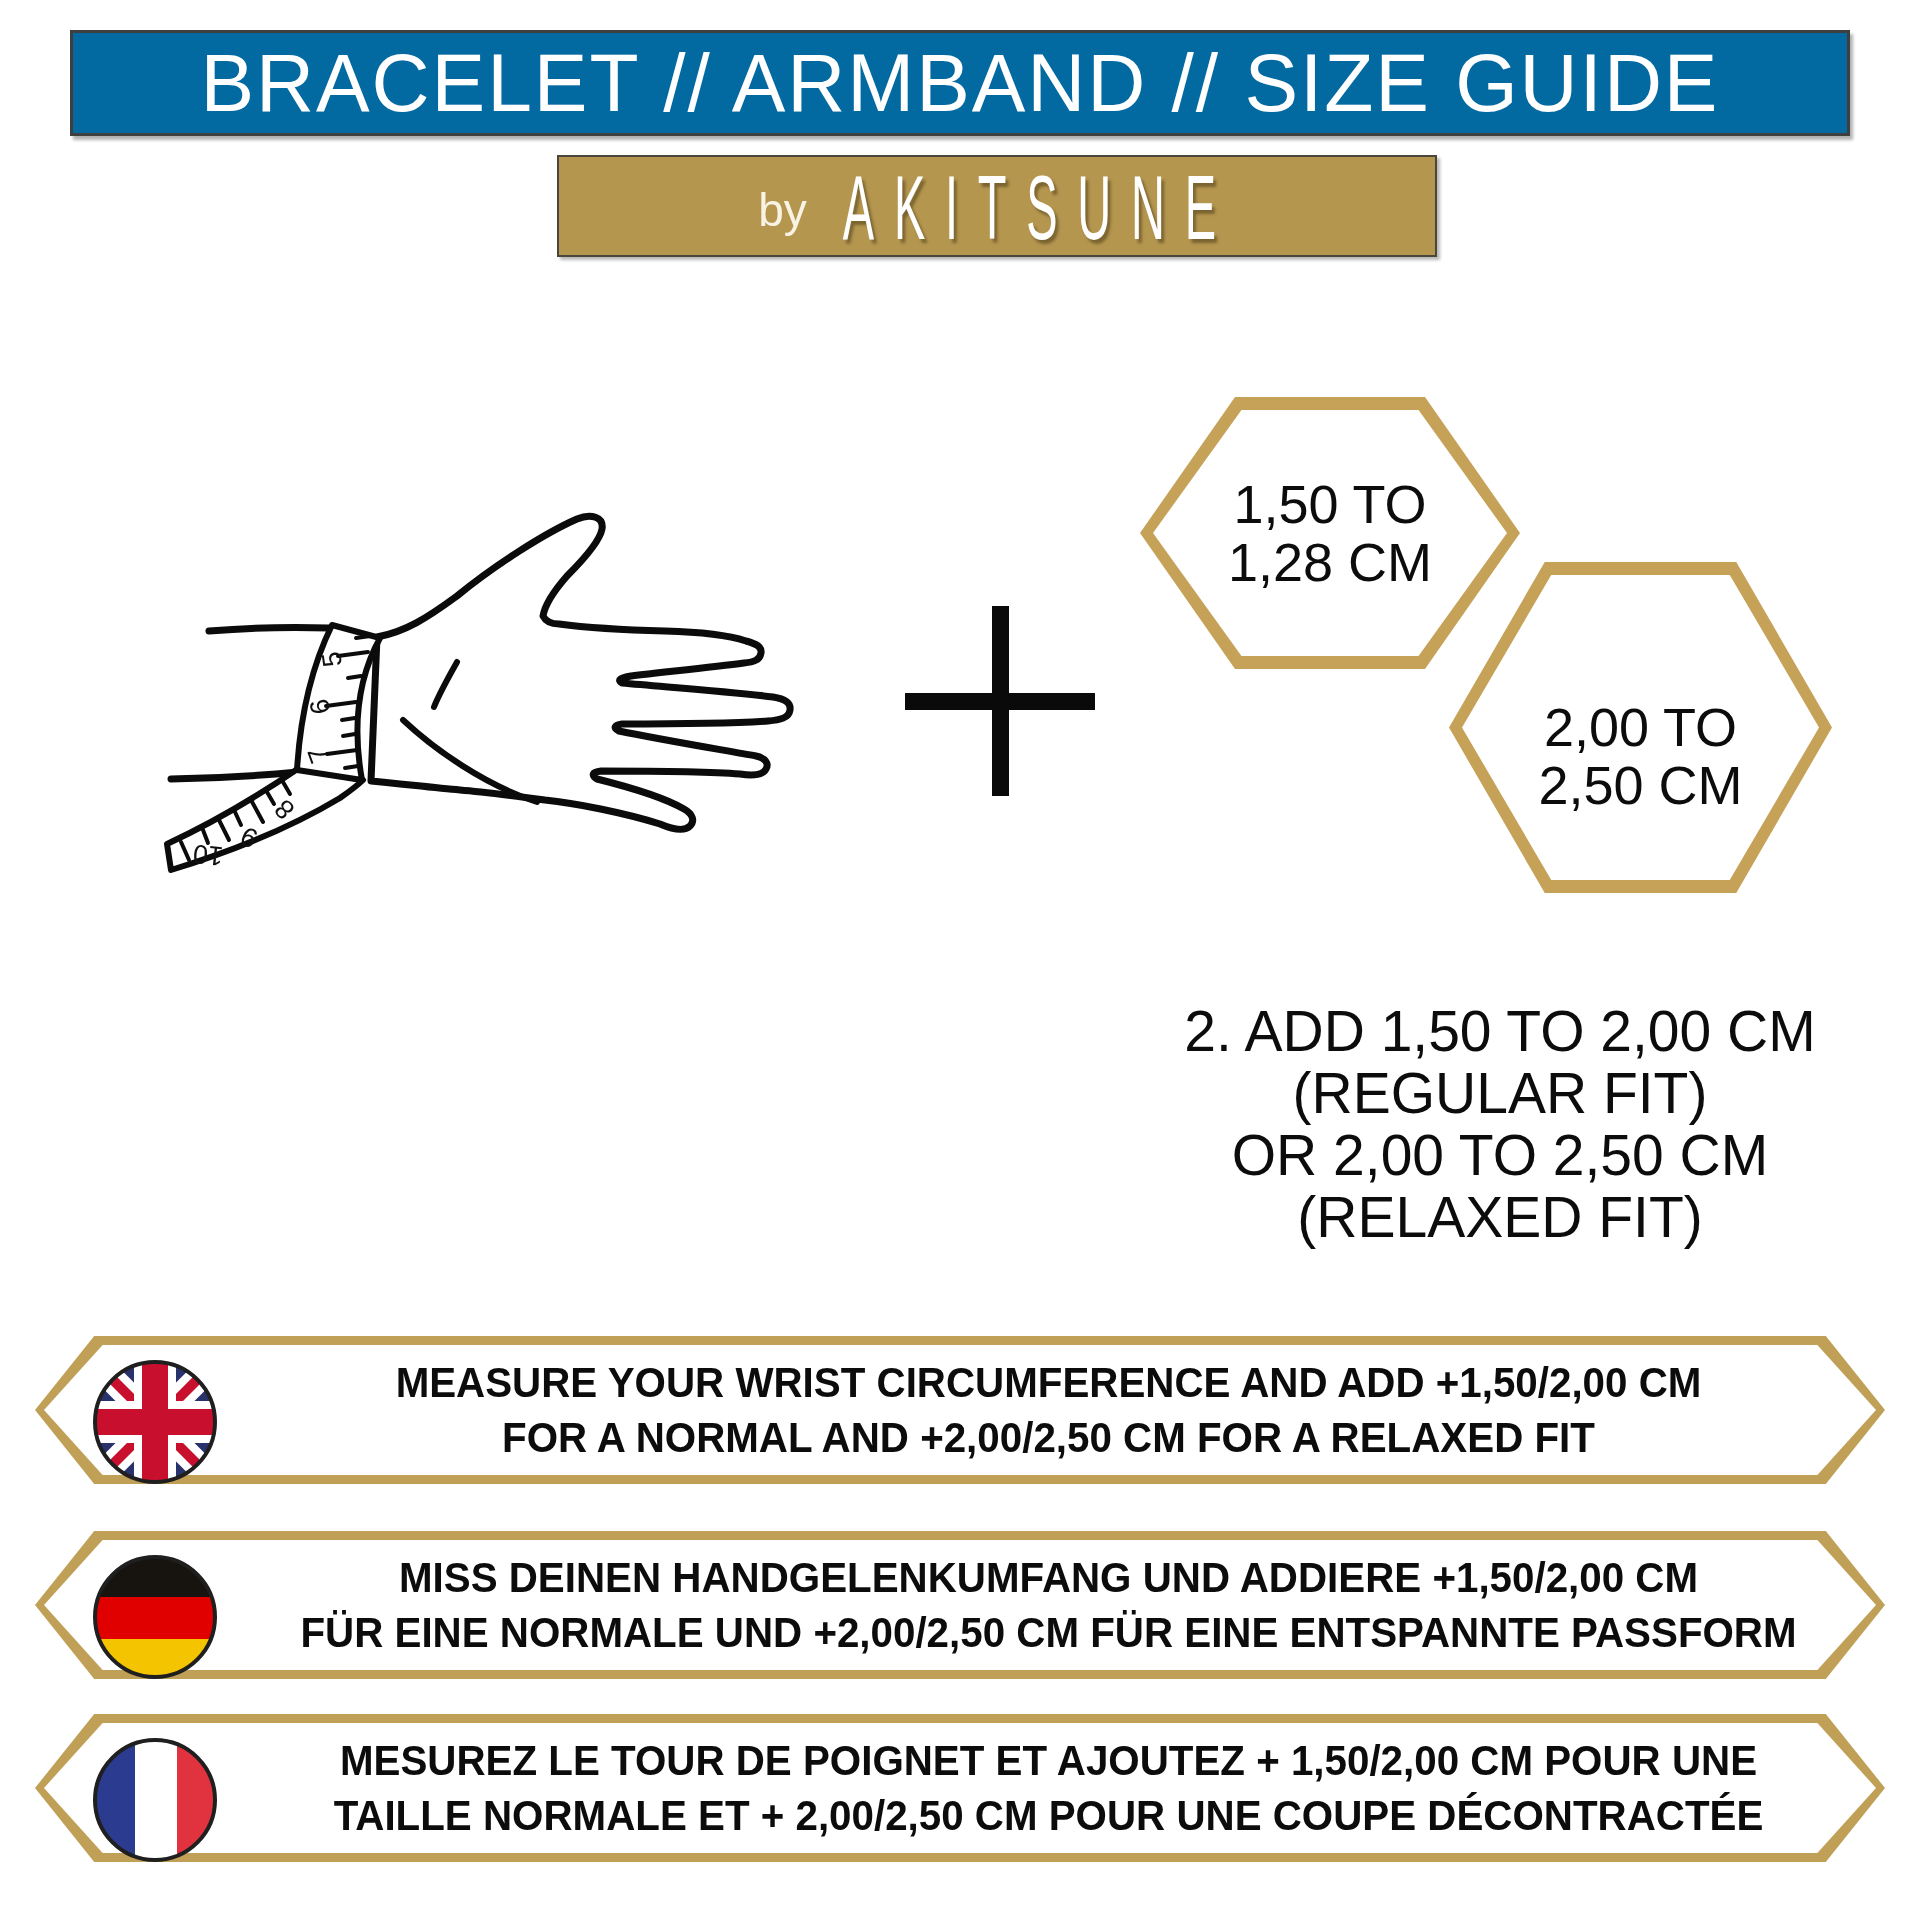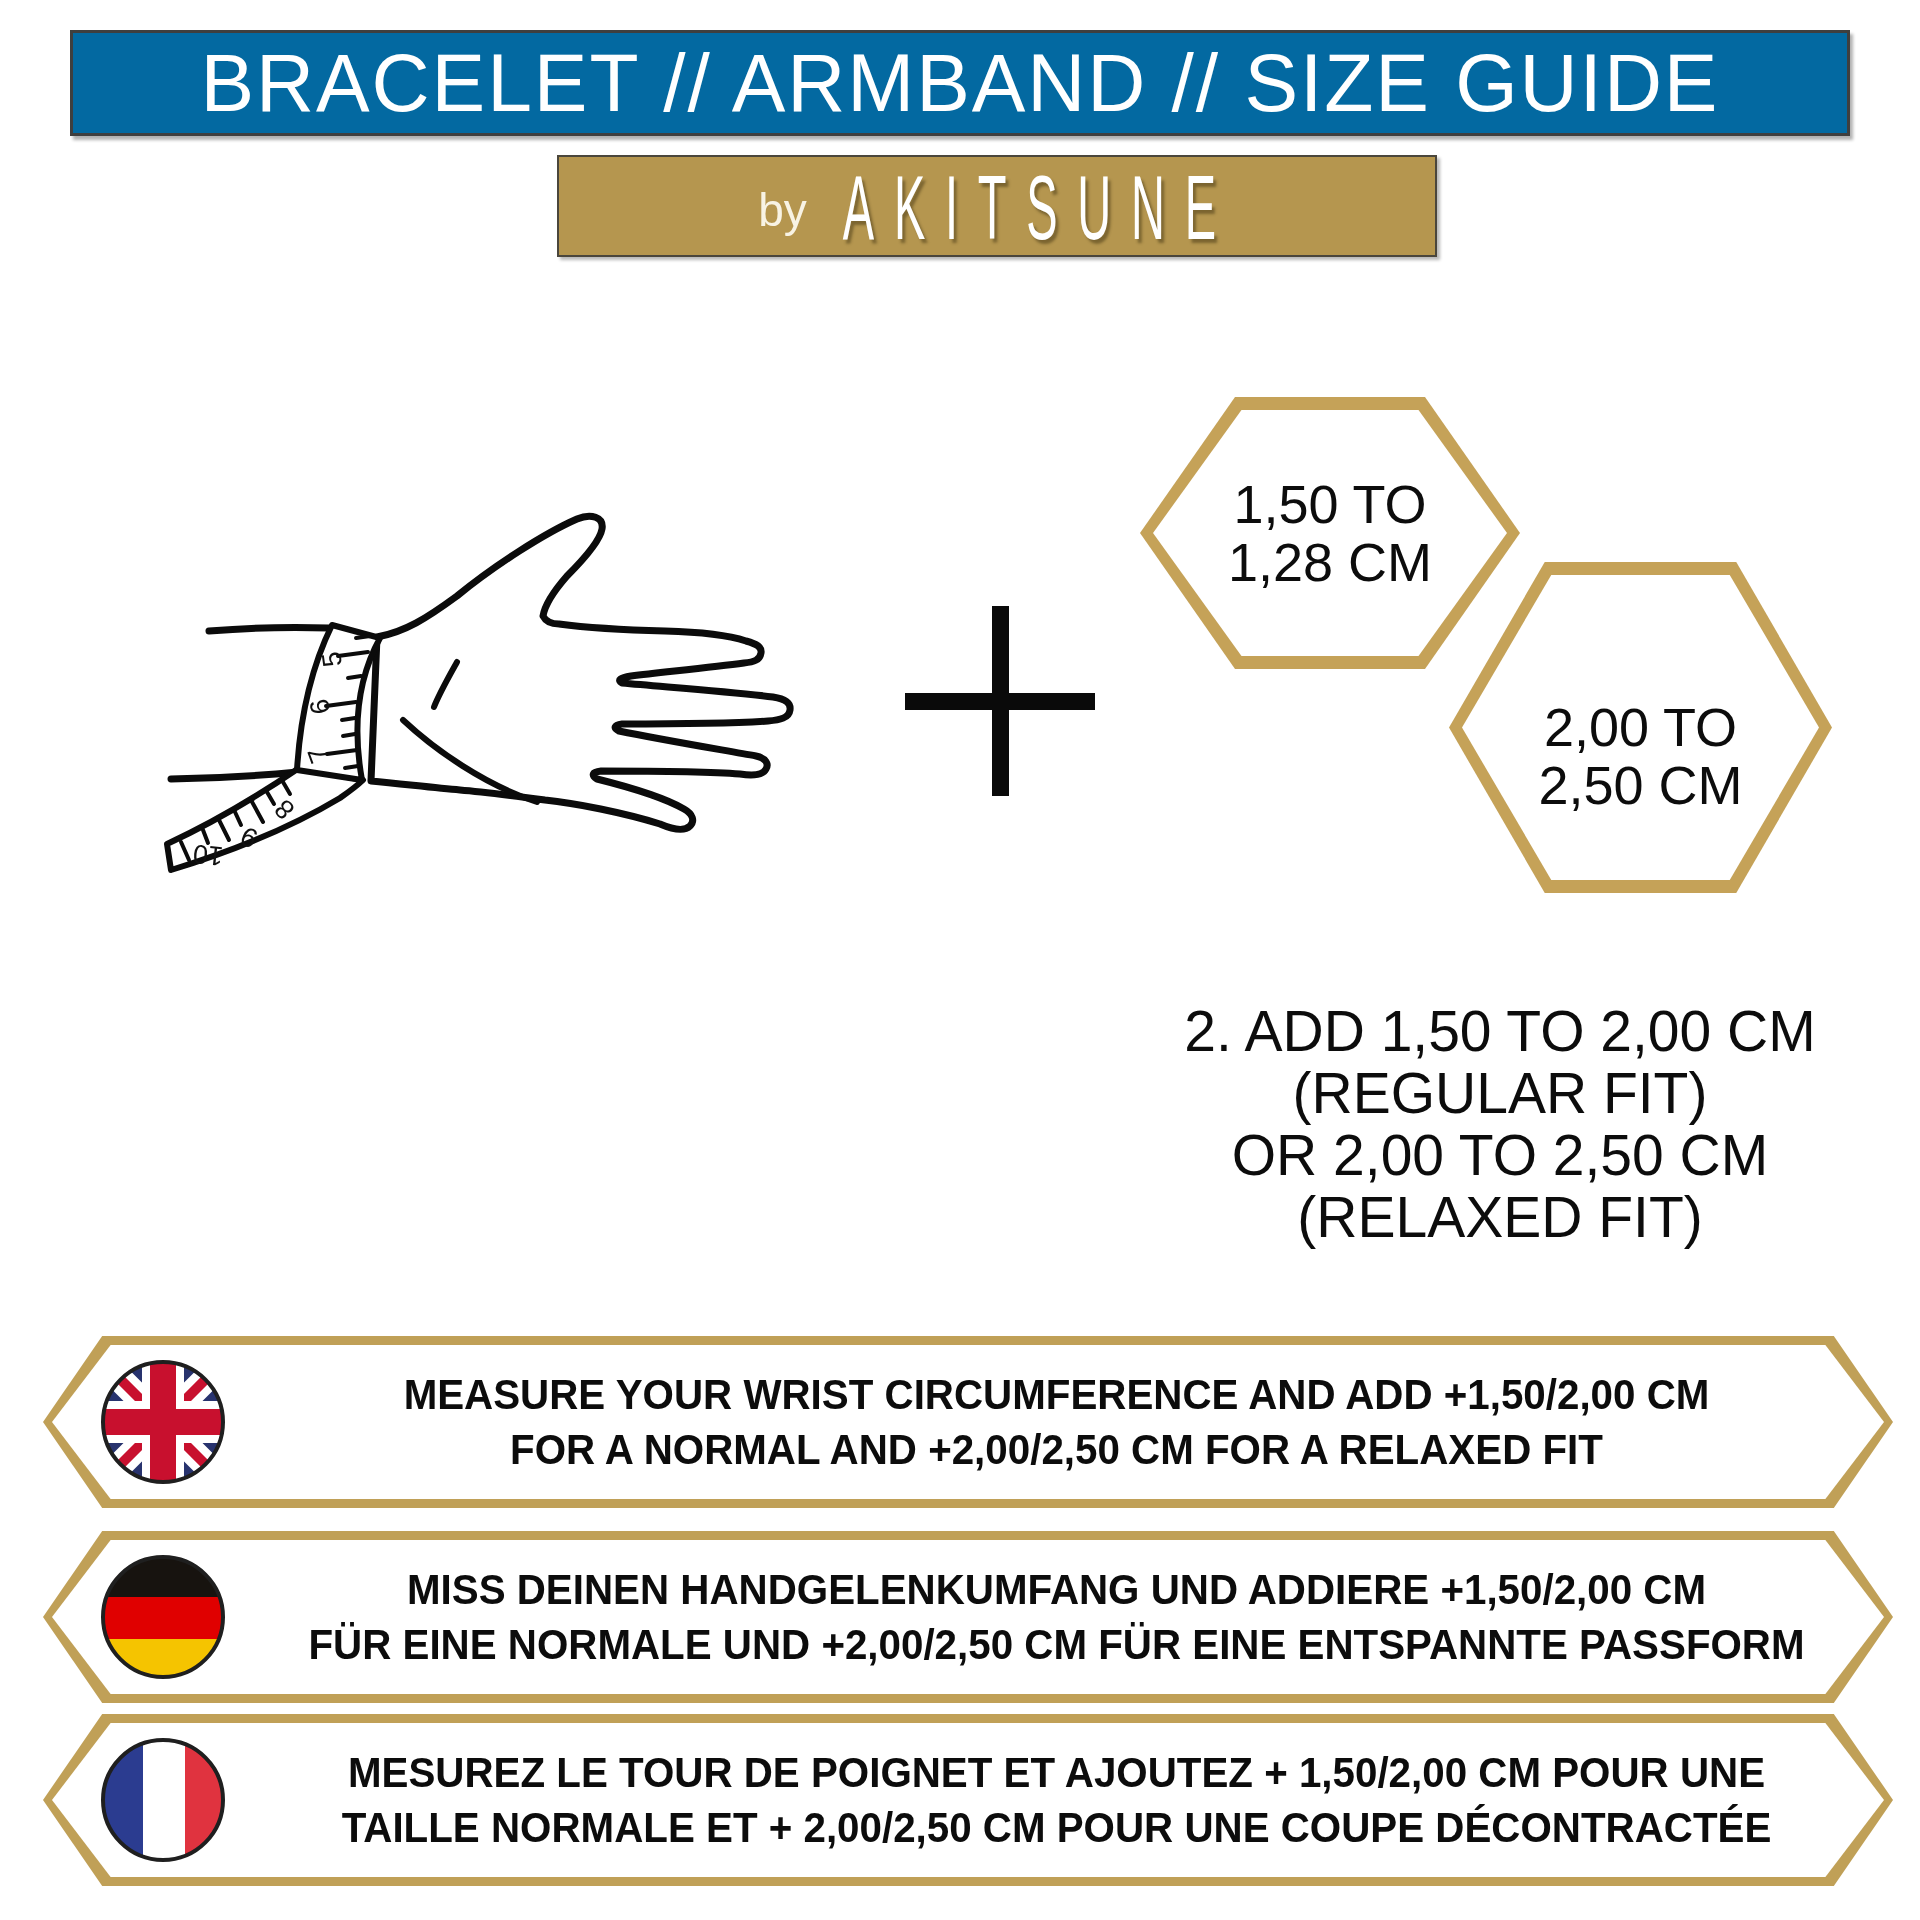--- a/index.html
+++ b/index.html
@@ -43,21 +43,21 @@
   
   .step1-caption{position:absolute;left:60px;top:978px;width:960px;text-align:center;
     font-size:72px;line-height:103px;color:#0c0c0c;}
   .step2-caption{position:absolute;left:1060px;top:1000px;width:880px;text-align:center;
     font-size:57px;line-height:62px;color:#0c0c0c;}
 
   
   .hand-svg{position:absolute;left:105px;top:400px;width:800px;height:510px;}
 
   
-  .lang-banner{position:absolute;left:43px;width:1850px;height:172px;
+  .lang-banner{position:absolute;left:35px;width:1850px;height:148px;
     clip-path:polygon(0% 50%,3.2% 0%,96.8% 0%,100% 50%,96.8% 100%,3.2% 100%);
     background:#c0a057;}
   .lang-inner{position:absolute;left:9px;top:9px;right:9px;bottom:9px;
     clip-path:polygon(0% 50%,3.2% 0%,96.8% 0%,100% 50%,96.8% 100%,3.2% 100%);
     background:#ffffff;}
   .lang-en{top:1336px;} .lang-de{top:1531px;} .lang-fr{top:1714px;}
   .flag{position:absolute;left:56px;top:22px;width:128px;height:128px;}
   .lang-text{position:absolute;left:205px;right:28px;top:0;bottom:0;
     display:flex;flex-direction:column;align-items:center;justify-content:center;
     font-weight:700;font-size:42px;line-height:55px;color:#0c0c0c;text-align:center;

